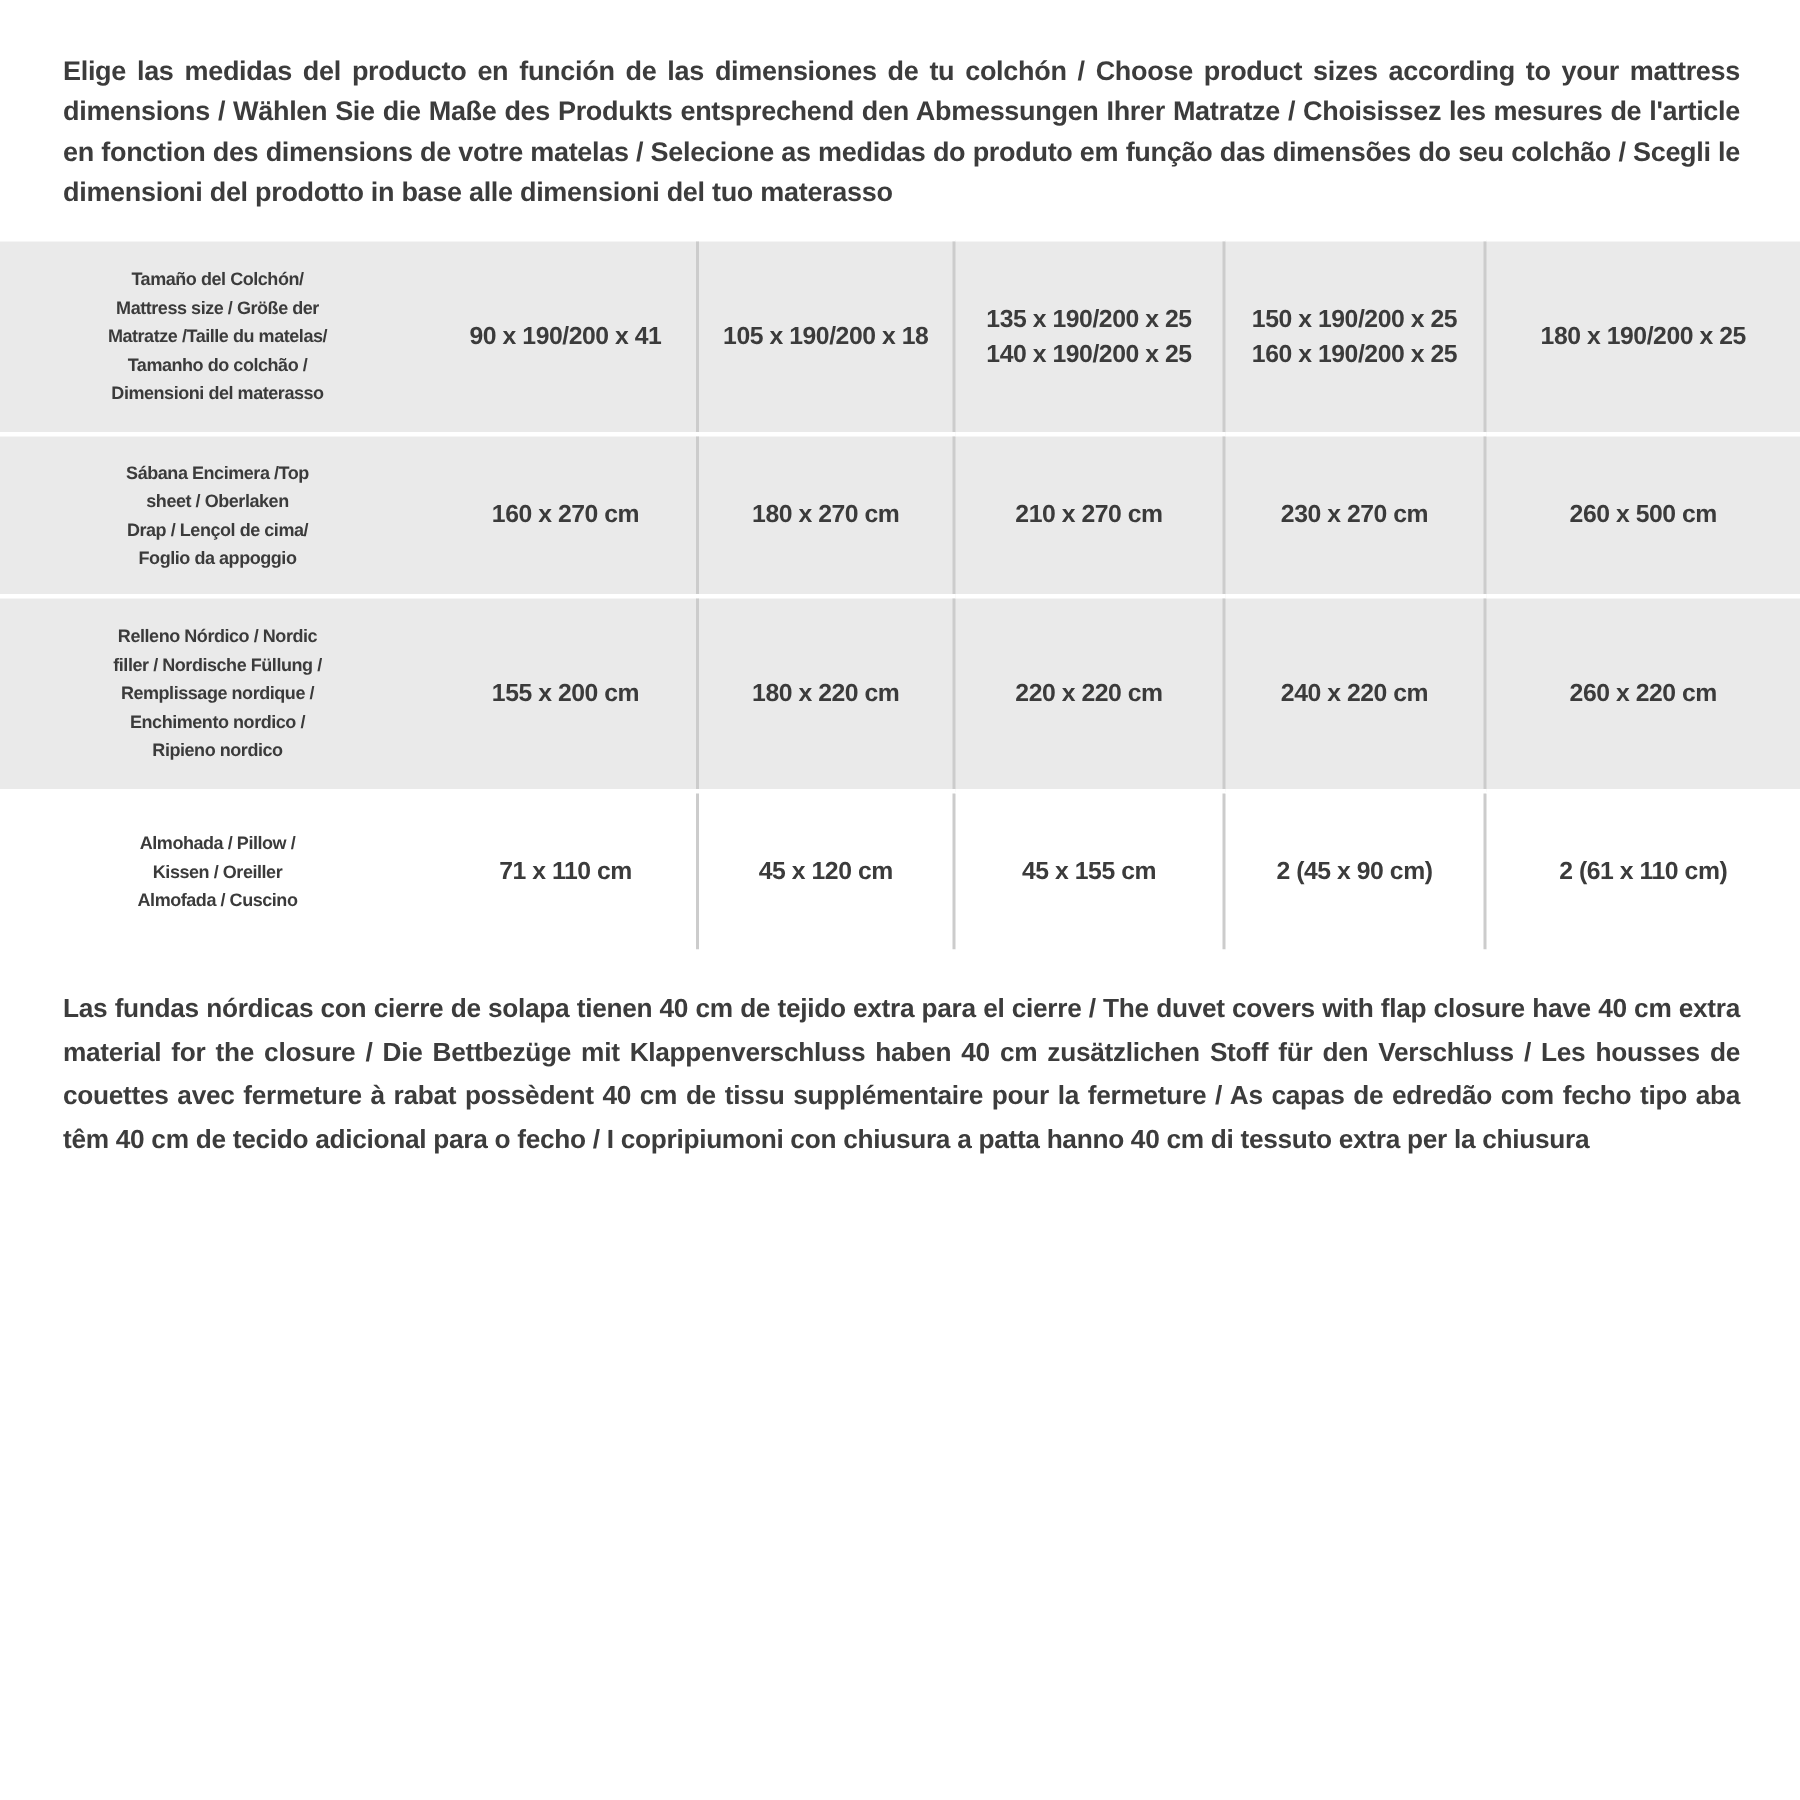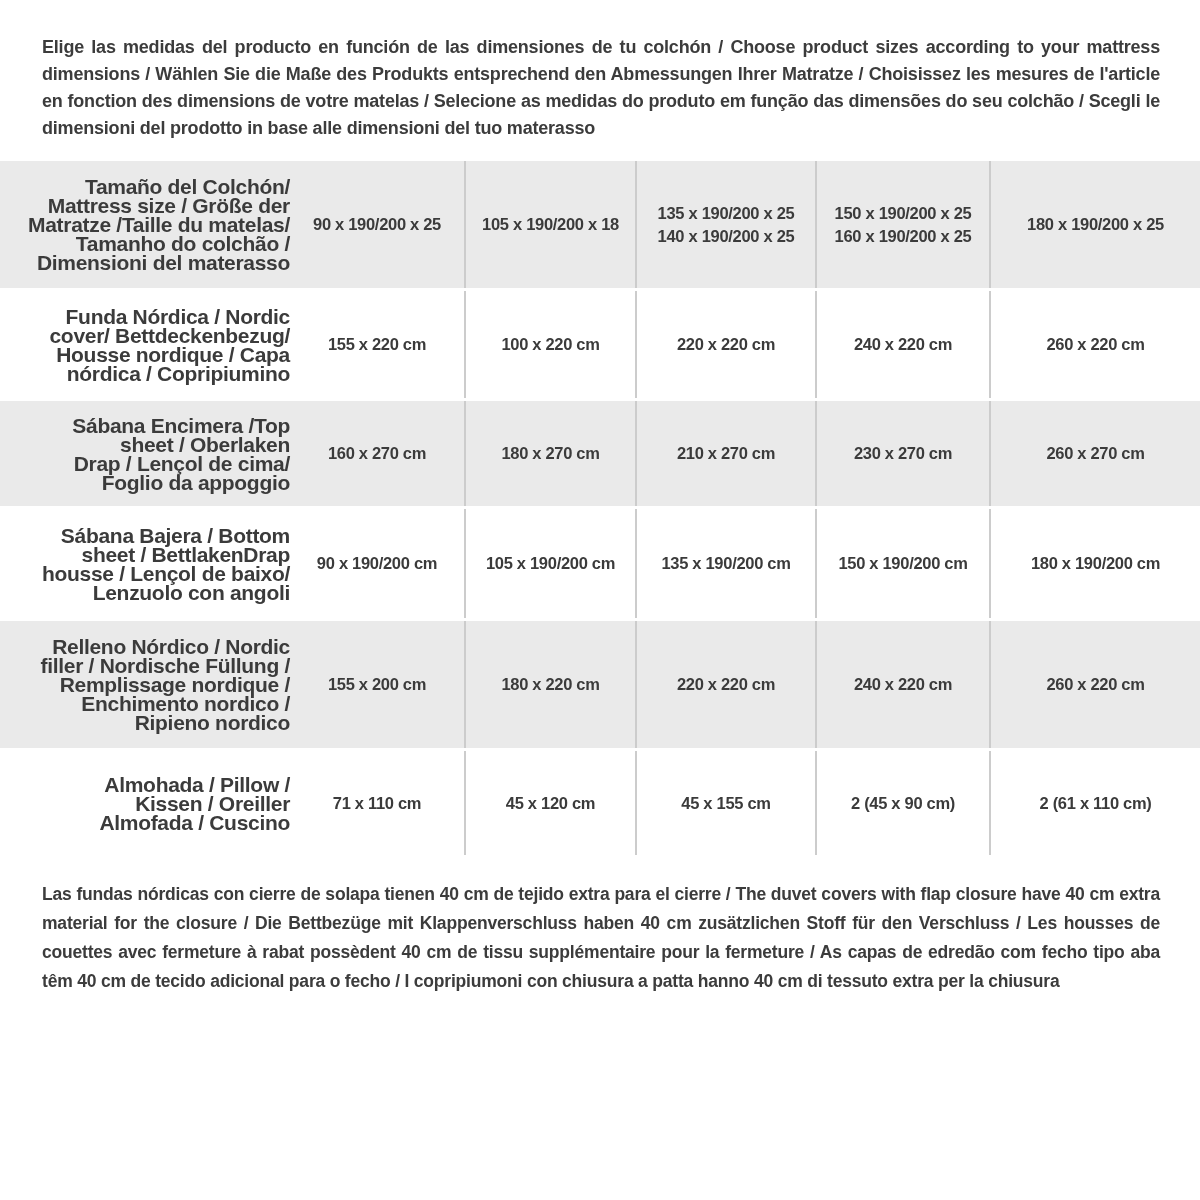--- a/index.html
+++ b/index.html
@@ -21,22 +21,22 @@
   }
   table.size-table td{
     border-top:3px solid #ffffff;
     border-bottom:3px solid #ffffff;
     vertical-align:middle;
     padding:0;
   }
   tr.gray td{background:#eaeaea;}
   td.label{
     padding-left:42px;padding-right:6px;
-    font-size:21px;line-height:19px;letter-spacing:-0.3px;
-    white-space:pre-line;text-align:right;
+    font-size:12px;line-height:19px;letter-spacing:-0.3px;
+    white-space:pre-line;text-align:center;
   }
   td.val{
     text-align:center;font-size:16.5px;line-height:23px;
     letter-spacing:-0.3px;white-space:pre-line;
   }
   td.divL{border-left:2px solid #cccccc;}
   .footnote{
     margin:22px 40px 0 42px;
     font-size:17.5px;line-height:29px;font-weight:bold;
     text-align:justify;letter-spacing:-0.2px;color:#3c3c3c;
@@ -58,64 +58,42 @@
         <col style="width:174px">
         <col style="width:210px">
     </colgroup>
     <tbody>
       <tr class="gray" style="height:130px">
         <td class="label">Tamaño del Colchón/
 Mattress size / Größe der
 Matratze /Taille du matelas/
 Tamanho do colchão /
 Dimensioni del materasso</td>
-        <td class="val">90 x 190/200 x 25</td>
+        <td class="val">90 x 190/200 x 41</td>
         <td class="val divL">105 x 190/200 x 18</td>
         <td class="val divL">135 x 190/200 x 25
 140 x 190/200 x 25</td>
         <td class="val divL">150 x 190/200 x 25
 160 x 190/200 x 25</td>
         <td class="val divL">180 x 190/200 x 25</td>
       </tr>
 
-      <tr style="height:110px">
-        <td class="label">Funda Nórdica /  Nordic
-cover/ Bettdeckenbezug/
-Housse nordique  / Capa
-nórdica / Copripiumino</td>
-        <td class="val">155 x 220 cm</td>
-        <td class="val divL">100 x 220 cm</td>
-        <td class="val divL">220 x 220 cm</td>
-        <td class="val divL">240 x 220 cm</td>
-        <td class="val divL">260 x 220 cm</td>
-      </tr>
 
       <tr class="gray" style="height:108px">
         <td class="label">Sábana Encimera /Top
 sheet / Oberlaken
 Drap / Lençol de cima/
 Foglio da appoggio</td>
         <td class="val">160 x 270 cm</td>
         <td class="val divL">180 x 270 cm</td>
         <td class="val divL">210 x 270 cm</td>
         <td class="val divL">230 x 270 cm</td>
-        <td class="val divL">260 x 270 cm</td>
+        <td class="val divL">260 x 500 cm</td>
       </tr>
 
-      <tr style="height:112px">
-        <td class="label">Sábana Bajera / Bottom
-sheet / BettlakenDrap
-housse / Lençol de baixo/
-Lenzuolo con angoli</td>
-        <td class="val">90 x 190/200 cm</td>
-        <td class="val divL">105 x 190/200 cm</td>
-        <td class="val divL">135 x 190/200 cm</td>
-        <td class="val divL">150 x 190/200 cm</td>
-        <td class="val divL">180 x 190/200 cm</td>
-      </tr>
 
       <tr class="gray" style="height:130px">
         <td class="label">Relleno Nórdico / Nordic
 filler / Nordische Füllung /
 Remplissage nordique /
 Enchimento nordico /
 Ripieno nordico</td>
         <td class="val">155 x 200 cm</td>
         <td class="val divL">180 x 220 cm</td>
         <td class="val divL">220 x 220 cm</td>

